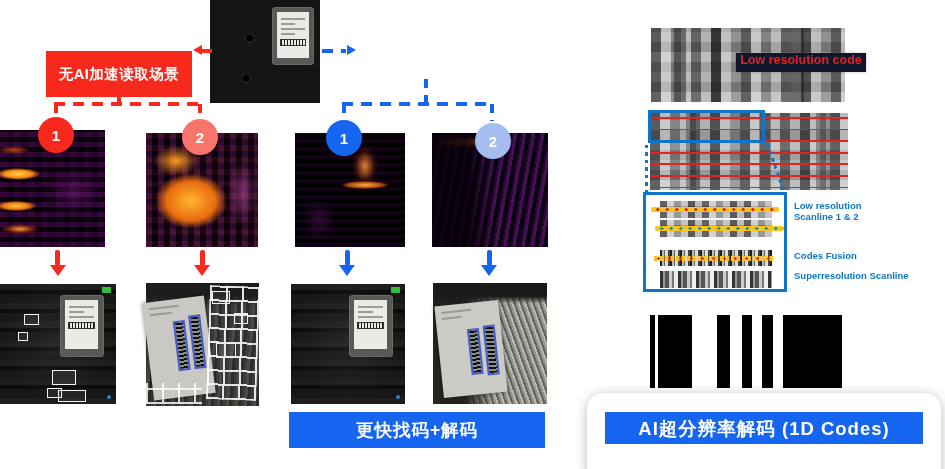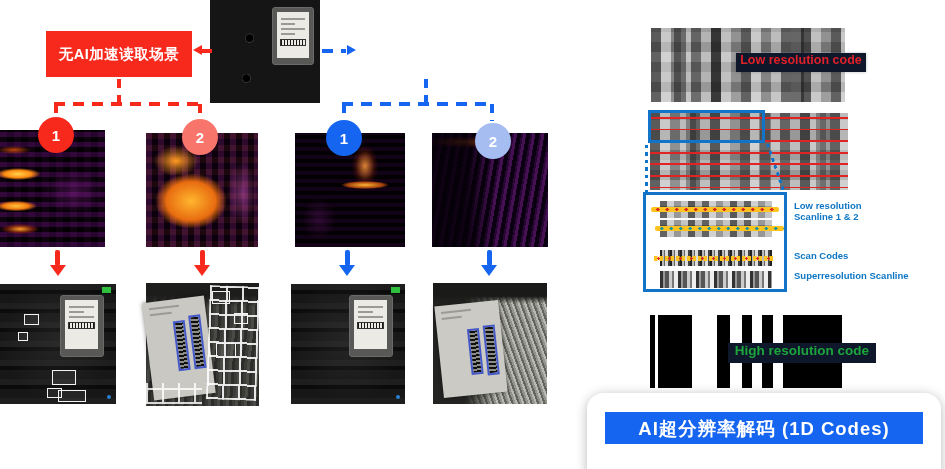--- a/index.html
+++ b/index.html
@@ -6,21 +6,21 @@
   *{box-sizing:border-box;}
   .stage{position:relative;width:945px;height:469px;background:#fff;overflow:hidden;
          font-family:"Liberation Sans","DejaVu Sans",sans-serif;}
   .abs{position:absolute;}
 
   
   .flowbox{display:flex;align-items:center;justify-content:center;color:#fff;
            font-weight:bold;font-size:14.5px;letter-spacing:.5px;}
   .banner{display:flex;align-items:center;justify-content:center;color:#fff;
           font-weight:bold;font-size:17.5px;letter-spacing:1px;}
-  .red{background:#f7291d;} .blue{background:#1565f0;}
+  .red{background:#f7291d;margin-top:20px;} .blue{background:#1565f0;}
   .circle{width:36px;height:36px;border-radius:50%;color:#fff;font-weight:bold;
           font-size:15px;display:flex;align-items:center;justify-content:center;z-index:5;}
 
   
   .dash-h{height:3.5px;background-image:repeating-linear-gradient(90deg,var(--c) 0 11px,transparent 11px 19px);}
   .dash-v{width:3.5px;background-image:repeating-linear-gradient(180deg,var(--c) 0 9px,transparent 9px 16px);}
   .tri-l{width:0;height:0;border-top:5.5px solid transparent;border-bottom:5.5px solid transparent;border-right:9px solid #f7291d;}
   .tri-r{width:0;height:0;border-top:5.5px solid transparent;border-bottom:5.5px solid transparent;border-left:9px solid #1565f0;}
   .arr-shaft{width:5px;border-radius:2px;}
   .arr-head{width:0;height:0;border-left:8px solid transparent;border-right:8px solid transparent;}
@@ -218,20 +218,23 @@
 
   <div class="abs g4bg" style="left:433px;top:283px;width:114px;height:121px;">
     <div class="parcel" style="left:6px;top:20px;width:64px;height:92px;transform:rotate(-6deg);background:#cbcac4;">
       <div class="bcode" style="left:30px;top:26px;width:12px;height:46px;"></div>
       <div class="bcode" style="left:46px;top:24px;width:12px;height:50px;"></div>
       <div class="pl" style="margin:6px 6px 0;width:30px;"></div>
       <div class="pl" style="margin:4px 6px 0;width:20px;"></div>
     </div>
   </div>
 
+  <div class="abs banner blue" style="left:289px;top:412px;width:256px;height:36px;">
+    <span>更快找码+解码</span>
+  </div>
 
   <div class="abs pixelated" style="left:651px;top:28px;width:194px;height:74px;">
     <div class="vstripe" style="left:12%;width:6%;"></div>
     <div class="vstripe" style="left:31%;width:5%;"></div>
     <div class="vstripe" style="left:72%;width:7%;"></div>
   </div>
   <div class="whitelabel" style="left:688px;top:53px;width:130px;height:19px;font-size:12.5px;color:#e0212a;">
     <span>Low resolution code</span>
   </div>
 
@@ -252,37 +255,34 @@
     <div class="ylineline dots-teal" style="left:9px;top:31px;width:129px;"></div>
     <div class="abs pix-f" style="left:14px;top:55px;width:112px;height:16px;"></div>
     <div class="wave" style="left:7px;top:59px;width:122px;"></div>
     <div class="abs pix-sm" style="left:14px;top:76px;width:112px;height:17px;"></div>
   </div>
 
   <div class="annot" style="left:794px;top:201px;width:82px;">
     <span>Low resolution Scanline 1 &amp; 2</span>
   </div>
   <div class="annot" style="left:794px;top:251px;width:120px;">
-    <span>Scan Codes</span>
+    <span>Codes Fusion</span>
   </div>
   <div class="annot" style="left:794px;top:271px;width:145px;">
     <span>Superresolution Scanline</span>
   </div>
 
   <div class="abs" style="left:650px;top:315px;width:195px;height:73px;background:#fff;">
     <div class="hrbar" style="left:0;width:5px;"></div>
     <div class="hrbar" style="left:8px;width:34px;"></div>
     <div class="hrbar" style="left:67px;width:13px;"></div>
     <div class="hrbar" style="left:92px;width:10px;"></div>
     <div class="hrbar" style="left:112px;width:11px;"></div>
     <div class="hrbar" style="left:133px;width:59px;"></div>
   </div>
-  <div class="whitelabel" style="left:680px;top:343px;width:148px;height:20px;font-size:13.5px;color:#1ca53c;box-shadow:none;">
-    <span>High resolution code</span>
-  </div>
 
   <div class="abs card" style="left:587px;top:393px;width:354px;height:92px;padding-left:16px;">
     <div class="banner blue" style="position:absolute;left:18px;top:19px;width:318px;height:32px;font-size:18.5px;">
       <span>AI超分辨率解码 (1D Codes)</span>
     </div>
   </div>
 
 </div>
 
 </body></html>

